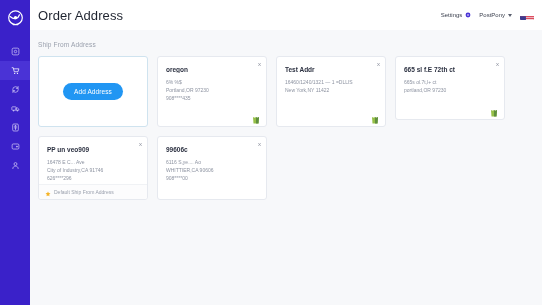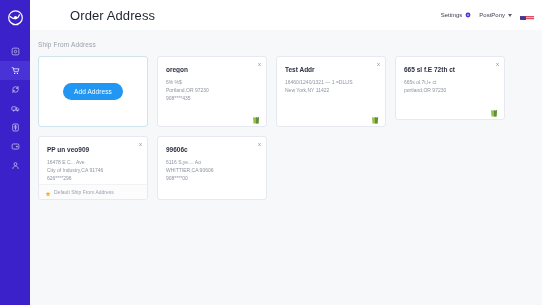--- a/index.html
+++ b/index.html
@@ -64,21 +64,20 @@
 
   
   .topbar {
     height: 30px;
     flex: 0 0 30px;
     display: flex;
     align-items: center;
     justify-content: space-between;
     padding: 0 8px 0 6px;
     background: #ffffff;
-    margin-left: 32px;
   }
   .page-title {
     font-size: 13px;
     color: #1f2430;
     font-weight: 400;
     letter-spacing: .1px;
     padding-left: 2px;
   }
   .topbar-right {
     display: flex;

